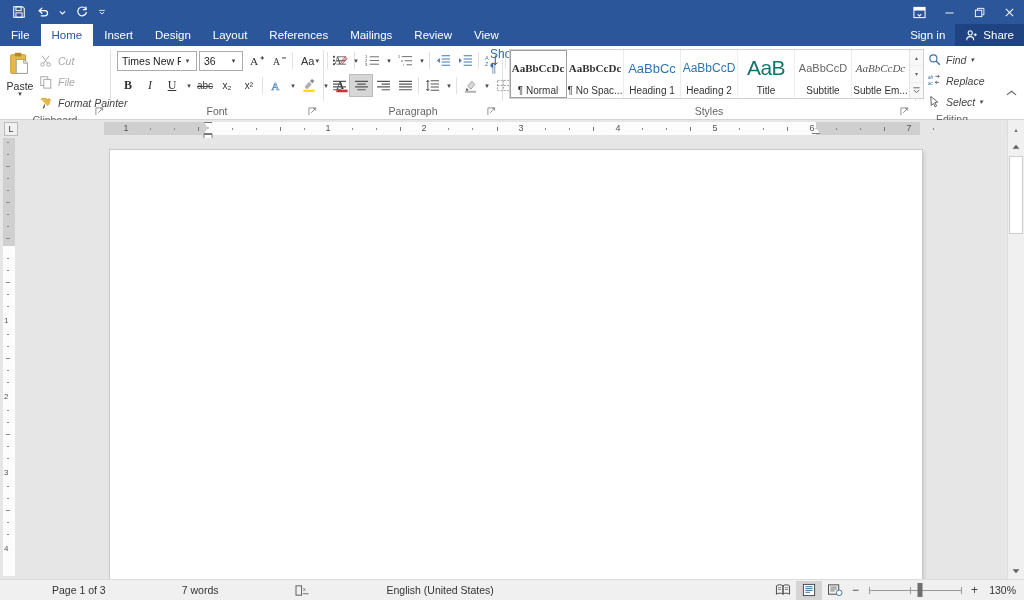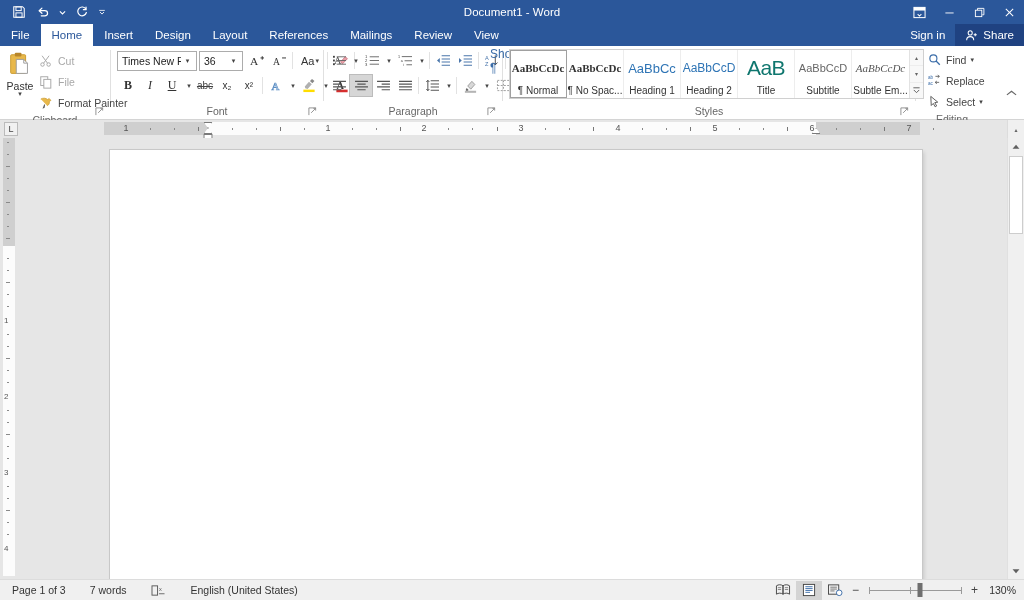--- a/index.html
+++ b/index.html
@@ -74,21 +74,21 @@
 
   
   .bigbtn {
     width: 38px; display: flex; flex-direction: column; align-items: center;
     padding-top: 2px; cursor: default;
   }
   .bigbtn .lbl { font-size: 10.5px; color: #333; margin-top: 1px; }
   .bigbtn .caret { font-size: 7px; color: #444; line-height: 6px; margin-top: -1px; }
   .smallbtn {
     height: 21px; display: flex; align-items: center; gap: 4px;
-    padding: 0 4px; color: #444; font-size: 10.5px; cursor: default; white-space: nowrap;
+    padding: 0 4px; color: #444; font-size: 10.5px; cursor: default; white-space: nowrap; font-style: italic;
   }
   .smallbtn.disabled { color: #a8a8a8; }
   .icobox { width: 16px; height: 16px; display: inline-flex; align-items: center; justify-content: center; flex: none; }
 
   
   #grp-clipboard { width: 110px; }
   .clip-col { display: flex; flex-direction: column; padding-top: 1px; }
 
   
   #grp-font { width: 212px; }
@@ -222,21 +222,21 @@
   .vs-thumb {
     position: absolute; left: 1px; right: 1px; top: 18px; height: 78px;
     background: #fff; border: 1px solid #cdcdcd;
   }
 
   
   .status {
     height: 21px; background: #f0f0f0; border-top: 1px solid #dcdcdc;
     display: flex; align-items: center; font-size: 10.5px; color: #333; flex: none;
   }
-  .st-item { padding: 0 12px; height: 21px; display: flex; align-items: center; gap: 4px; white-space: nowrap; }
+  .st-item { padding: 0 24px; height: 21px; display: flex; align-items: center; gap: 4px; white-space: nowrap; margin-left: 28px; }
   .st-right { margin-left: auto; display: flex; align-items: center; }
   .viewbtn {
     width: 26px; height: 19px; display: flex; align-items: center; justify-content: center; color: #444;
   }
   .viewbtn.active { background: #d4d4d4; }
   .zoom-slider {
     width: 92px; height: 19px; position: relative; display: flex; align-items: center; margin: 0 6px;
   }
   .zs-track { position: absolute; left: 0; right: 0; height: 1px; background: #9a9a9a; }
   .zs-mark { position: absolute; top: 6px; width: 1px; height: 7px; background: #9a9a9a; }
@@ -278,21 +278,20 @@
             <path d="M12.6 2.3v3.1H9.6" fill="none" stroke="#fff" stroke-width="1.4" stroke-linecap="round" stroke-linejoin="round"></path>
           </svg>
       </div>
       <div class="qat-btn narrow">
         <svg width="8" height="8" viewBox="0 0 10 10">
             <path d="M1.5 3h7" stroke="#fff" stroke-width="1"></path>
             <path d="M2.5 5l2.5 2.6L7.5 5" fill="none" stroke="#fff" stroke-width="1.1"></path>
           </svg>
       </div>
     </div>
-    <div class="title-text">Document1 - Word</div>
     <div class="win-ctrls">
       <div class="win-btn ribbon-opt">
         <svg width="13" height="13" viewBox="0 0 14 14">
             <rect x="1" y="1.5" width="12" height="11" fill="none" stroke="#fff" stroke-width="1.1"></rect>
             <rect x="1" y="1.5" width="12" height="3.4" fill="#fff"></rect>
             <path d="M5 8.8l2 2 2-2" fill="none" stroke="#fff" stroke-width="1.1"></path>
           </svg>
       </div>
       <div class="win-btn">
         <svg width="11" height="11" viewBox="0 0 12 12">

